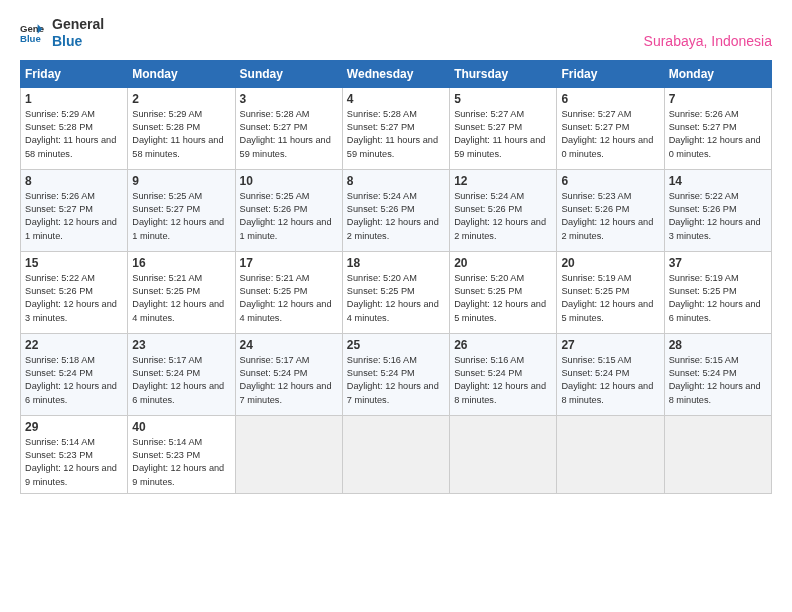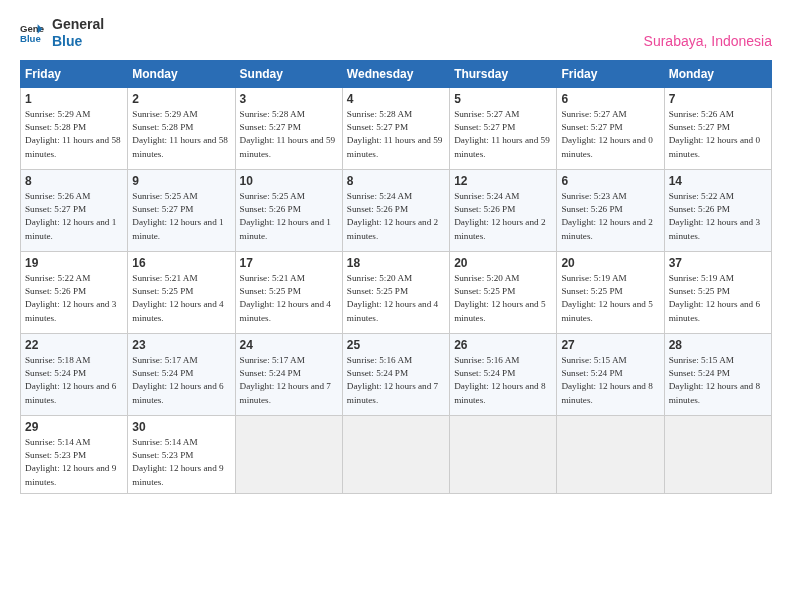--- a/index.html
+++ b/index.html
@@ -73,21 +73,20 @@
     }
     .day-num {
       font-size: 12px;
       font-weight: bold;
       display: block;
       margin-bottom: 2px;
     }
     .day-info {
       line-height: 1.45;
       font-size: 9.2px;
-      font-family: Liberation Serif, serif;
     }
     td.empty {
       background: #f0f0f0;
     }
     tbody tr:last-child td {
       height: 68px;
     }
   </style>
 </head>
 <body>
@@ -136,40 +135,40 @@
         <tr>
           <td><span class="day-num">8</span><span class="day-info">Sunrise: 5:26 AM<br>Sunset: 5:27 PM<br>Daylight: 12 hours and 1 minute.</span></td>
           <td><span class="day-num">9</span><span class="day-info">Sunrise: 5:25 AM<br>Sunset: 5:27 PM<br>Daylight: 12 hours and 1 minute.</span></td>
           <td><span class="day-num">10</span><span class="day-info">Sunrise: 5:25 AM<br>Sunset: 5:26 PM<br>Daylight: 12 hours and 1 minute.</span></td>
           <td><span class="day-num">8</span><span class="day-info">Sunrise: 5:24 AM<br>Sunset: 5:26 PM<br>Daylight: 12 hours and 2 minutes.</span></td>
           <td><span class="day-num">12</span><span class="day-info">Sunrise: 5:24 AM<br>Sunset: 5:26 PM<br>Daylight: 12 hours and 2 minutes.</span></td>
           <td><span class="day-num">6</span><span class="day-info">Sunrise: 5:23 AM<br>Sunset: 5:26 PM<br>Daylight: 12 hours and 2 minutes.</span></td>
           <td><span class="day-num">14</span><span class="day-info">Sunrise: 5:22 AM<br>Sunset: 5:26 PM<br>Daylight: 12 hours and 3 minutes.</span></td>
         </tr>
         <tr>
-          <td><span class="day-num">19</span><span class="day-info">Sunrise: 5:22 AM<br>Sunset: 5:26 PM<br>Daylight: 12 hours and 3 minutes.</span></td>
+          <td><span class="day-num">15</span><span class="day-info">Sunrise: 5:22 AM<br>Sunset: 5:26 PM<br>Daylight: 12 hours and 3 minutes.</span></td>
           <td><span class="day-num">16</span><span class="day-info">Sunrise: 5:21 AM<br>Sunset: 5:25 PM<br>Daylight: 12 hours and 4 minutes.</span></td>
           <td><span class="day-num">17</span><span class="day-info">Sunrise: 5:21 AM<br>Sunset: 5:25 PM<br>Daylight: 12 hours and 4 minutes.</span></td>
           <td><span class="day-num">18</span><span class="day-info">Sunrise: 5:20 AM<br>Sunset: 5:25 PM<br>Daylight: 12 hours and 4 minutes.</span></td>
           <td><span class="day-num">20</span><span class="day-info">Sunrise: 5:20 AM<br>Sunset: 5:25 PM<br>Daylight: 12 hours and 5 minutes.</span></td>
           <td><span class="day-num">20</span><span class="day-info">Sunrise: 5:19 AM<br>Sunset: 5:25 PM<br>Daylight: 12 hours and 5 minutes.</span></td>
           <td><span class="day-num">37</span><span class="day-info">Sunrise: 5:19 AM<br>Sunset: 5:25 PM<br>Daylight: 12 hours and 6 minutes.</span></td>
         </tr>
         <tr>
           <td><span class="day-num">22</span><span class="day-info">Sunrise: 5:18 AM<br>Sunset: 5:24 PM<br>Daylight: 12 hours and 6 minutes.</span></td>
           <td><span class="day-num">23</span><span class="day-info">Sunrise: 5:17 AM<br>Sunset: 5:24 PM<br>Daylight: 12 hours and 6 minutes.</span></td>
           <td><span class="day-num">24</span><span class="day-info">Sunrise: 5:17 AM<br>Sunset: 5:24 PM<br>Daylight: 12 hours and 7 minutes.</span></td>
           <td><span class="day-num">25</span><span class="day-info">Sunrise: 5:16 AM<br>Sunset: 5:24 PM<br>Daylight: 12 hours and 7 minutes.</span></td>
           <td><span class="day-num">26</span><span class="day-info">Sunrise: 5:16 AM<br>Sunset: 5:24 PM<br>Daylight: 12 hours and 8 minutes.</span></td>
           <td><span class="day-num">27</span><span class="day-info">Sunrise: 5:15 AM<br>Sunset: 5:24 PM<br>Daylight: 12 hours and 8 minutes.</span></td>
           <td><span class="day-num">28</span><span class="day-info">Sunrise: 5:15 AM<br>Sunset: 5:24 PM<br>Daylight: 12 hours and 8 minutes.</span></td>
         </tr>
         <tr>
           <td><span class="day-num">29</span><span class="day-info">Sunrise: 5:14 AM<br>Sunset: 5:23 PM<br>Daylight: 12 hours and 9 minutes.</span></td>
-          <td><span class="day-num">30</span><span class="day-info">Sunrise: 5:14 AM<br>Sunset: 5:23 PM<br>Daylight: 12 hours and 9 minutes.</span></td>
+          <td><span class="day-num">40</span><span class="day-info">Sunrise: 5:14 AM<br>Sunset: 5:23 PM<br>Daylight: 12 hours and 9 minutes.</span></td>
           <td class="empty"></td>
           <td class="empty"></td>
           <td class="empty"></td>
           <td class="empty"></td>
           <td class="empty"></td>
         </tr>
       </tbody>
   </table>
 </div>
 

